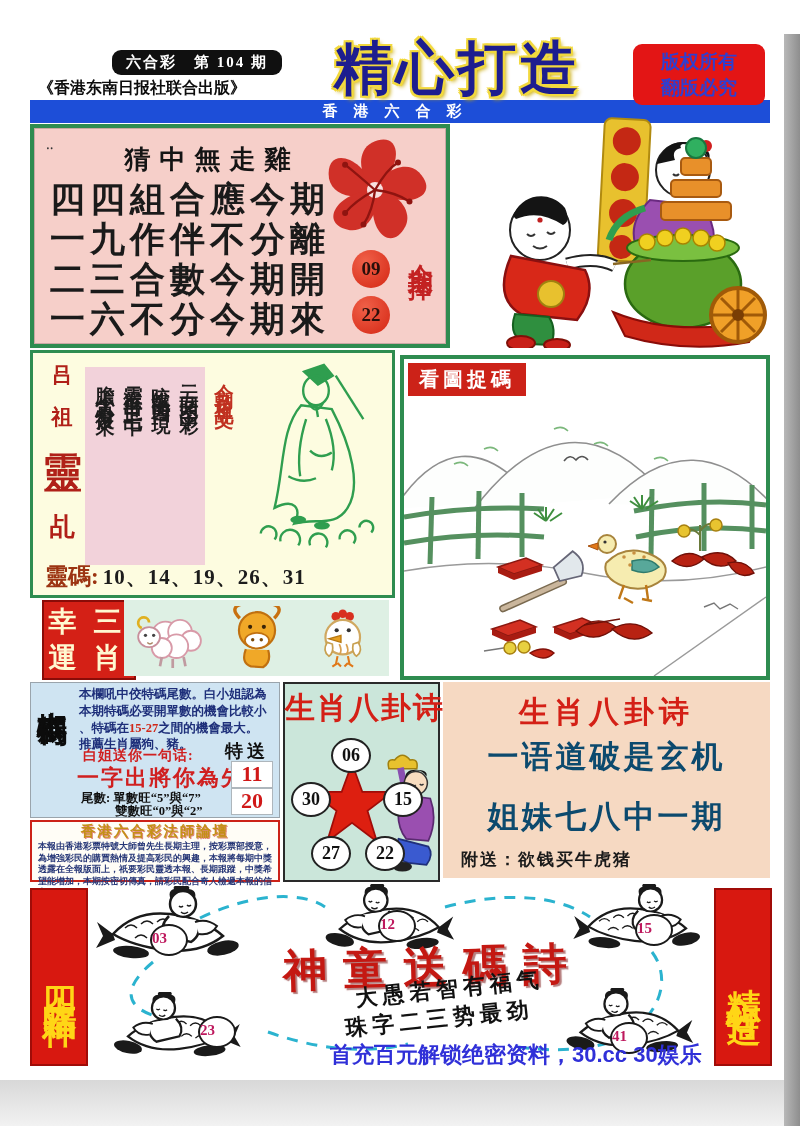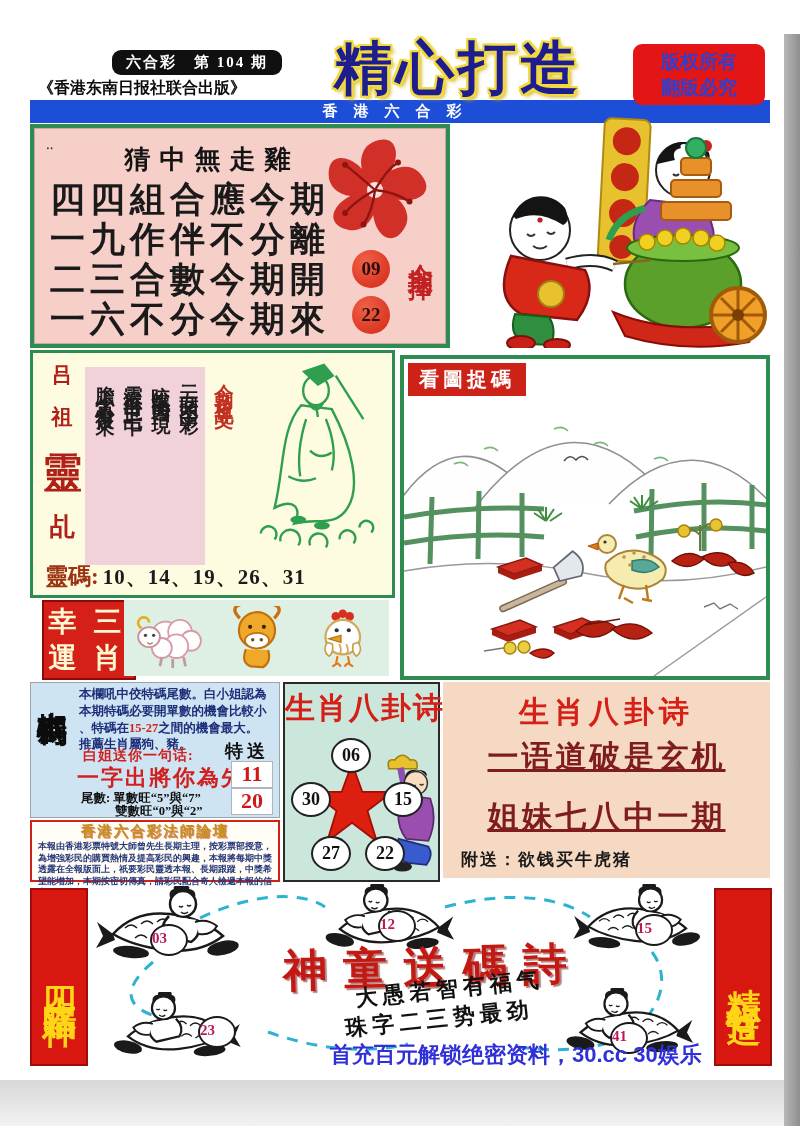--- a/index.html
+++ b/index.html
@@ -68,21 +68,21 @@
 
   
   .shentong-box{background:#cbe6da;border:2px solid #2a2a2a;}
   .st-title{color:#d42016;font-size:30px;font-weight:bold;letter-spacing:2px;text-align:center;}
   .st-ball{width:36px;height:31px;border-radius:50%;background:#fff;border:2px solid #222;
            font-size:18px;font-weight:bold;color:#111;}
 
   
   .bagua-box{background:#f6d9c2;}
   .bg-title{color:#d42016;font-size:30px;font-weight:bold;letter-spacing:5px;text-align:center;}
-  .bg-line{color:#7f1d1d;font-size:31px;font-weight:bold;letter-spacing:3px;text-align:center;text-decoration:underline;}
+  .bg-line{color:#0c4a6e;font-size:31px;font-weight:bold;letter-spacing:3px;text-align:center;}
   .bg-bonus{color:#1a1a1a;font-size:17px;font-weight:bold;letter-spacing:2px;}
 
   
   .banner{background:#d81810;border:2px solid #a00c08;color:#ffd616;font-size:34px;font-weight:bold;
           letter-spacing:8px;display:flex;align-items:center;justify-content:center;}
   .bt-title{color:#c41812;font-size:44px;font-weight:bold;letter-spacing:16px;
             text-shadow:2px 2px 1px rgba(120,20,20,.55);transform:rotate(-1.5deg);}
   .bt-poem{color:#111;font-size:22px;font-weight:bold;letter-spacing:5px;transform:rotate(-6deg);}
   .badge{width:34px;height:28px;border-radius:50%;background:#fff;border:2px solid #1a1a1a;
          font-size:15px;font-weight:bold;color:#be185d;line-height:25px;text-align:left;z-index:6;}

